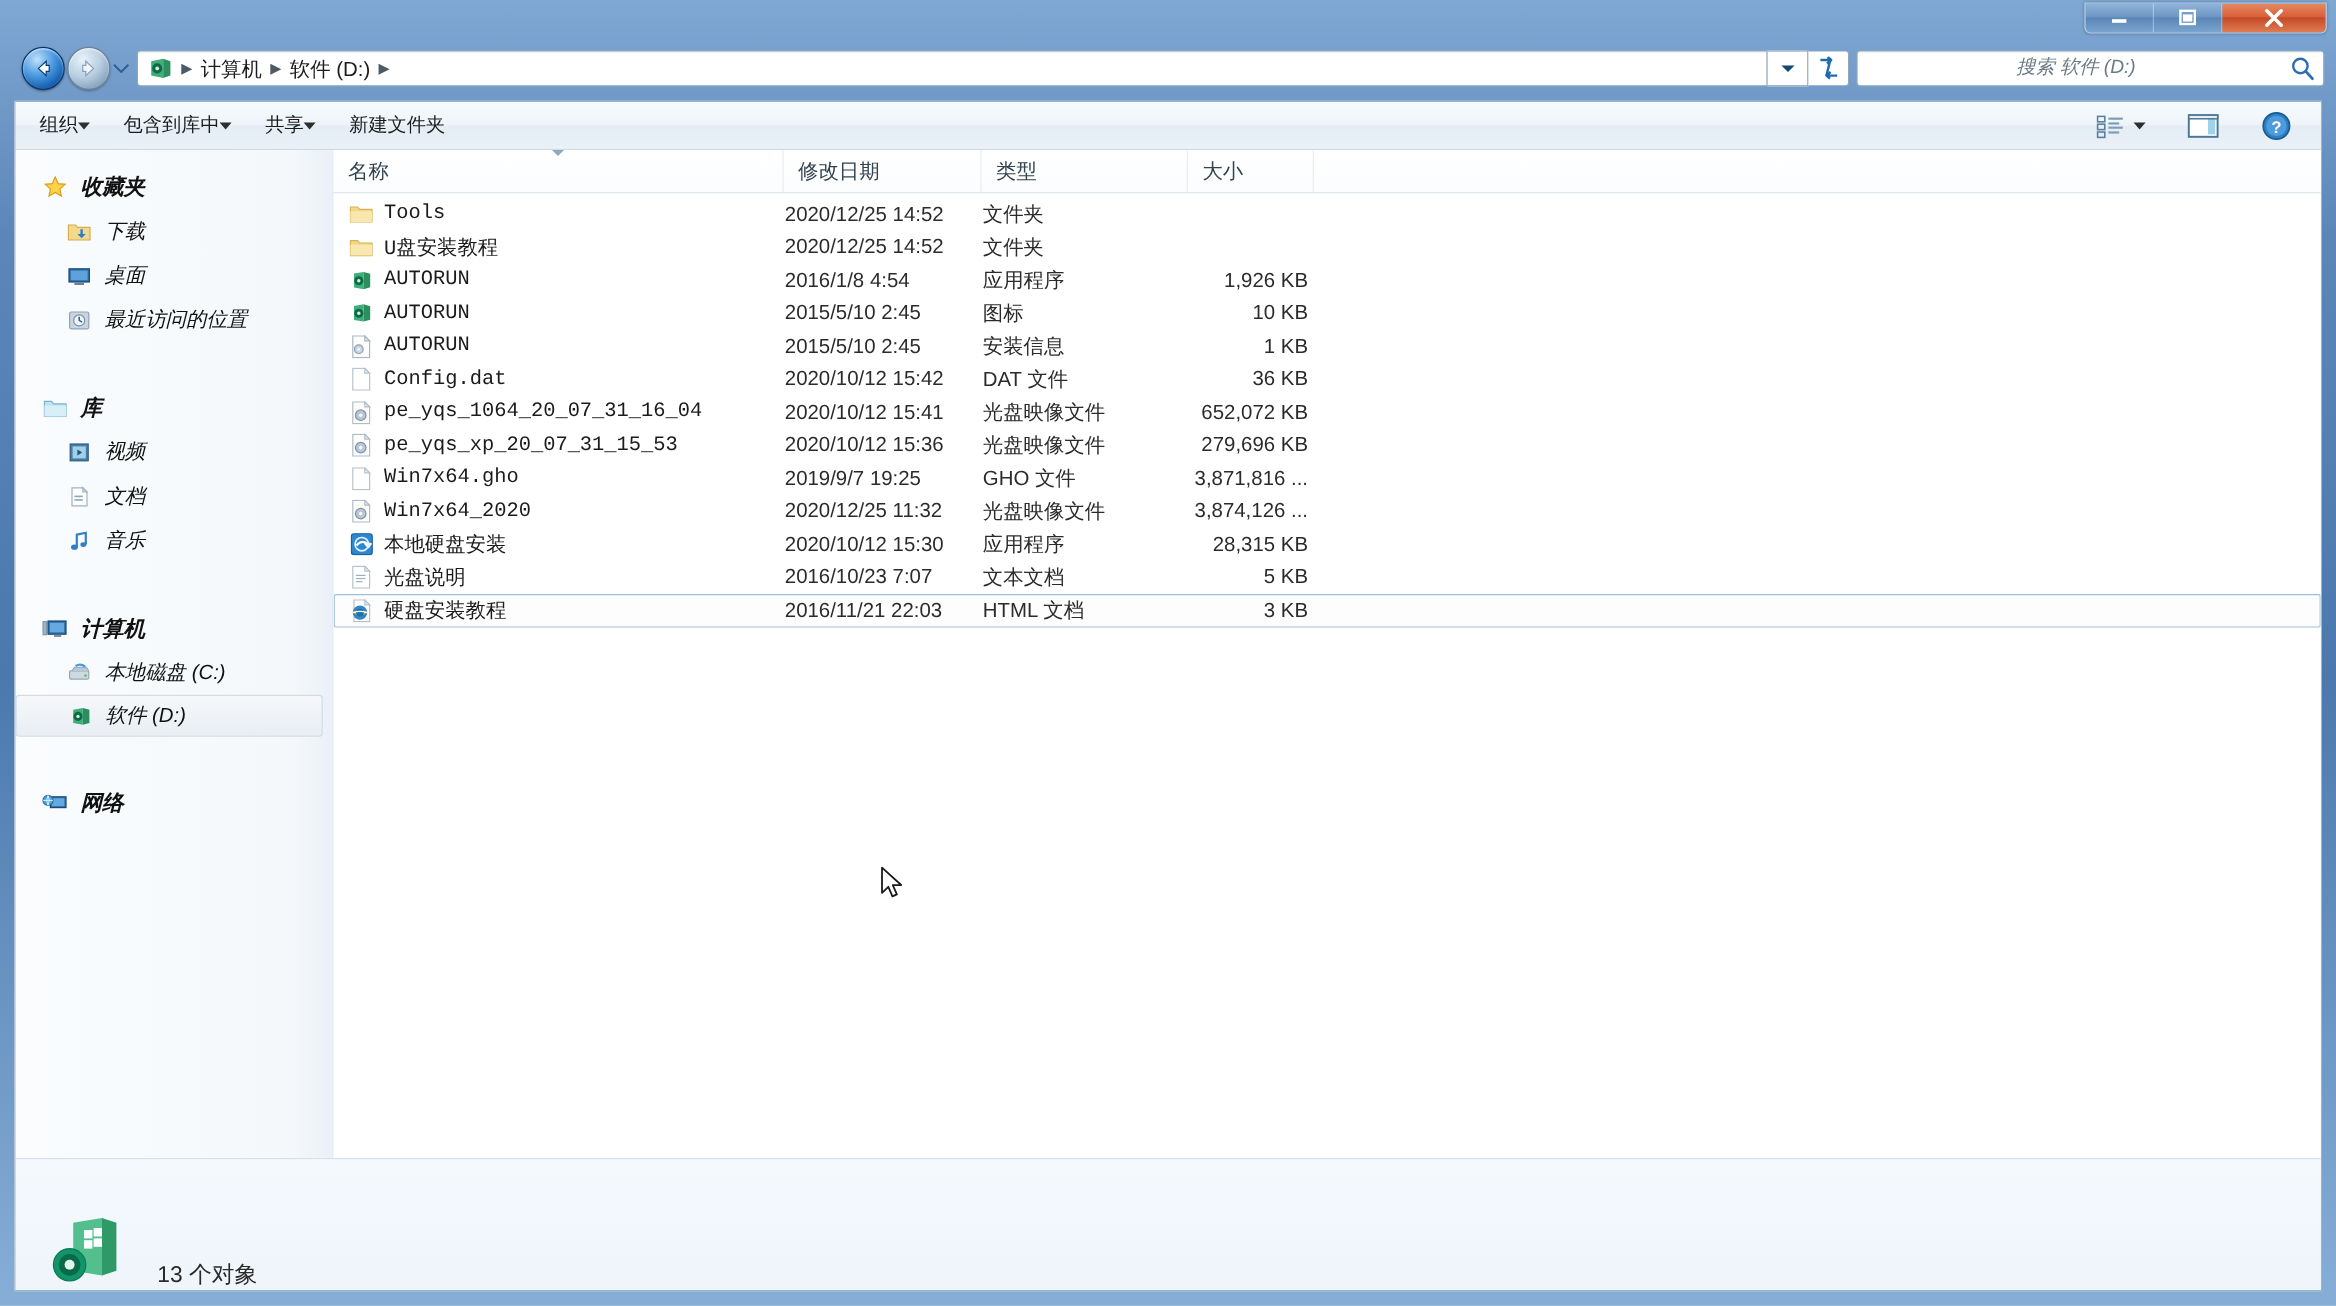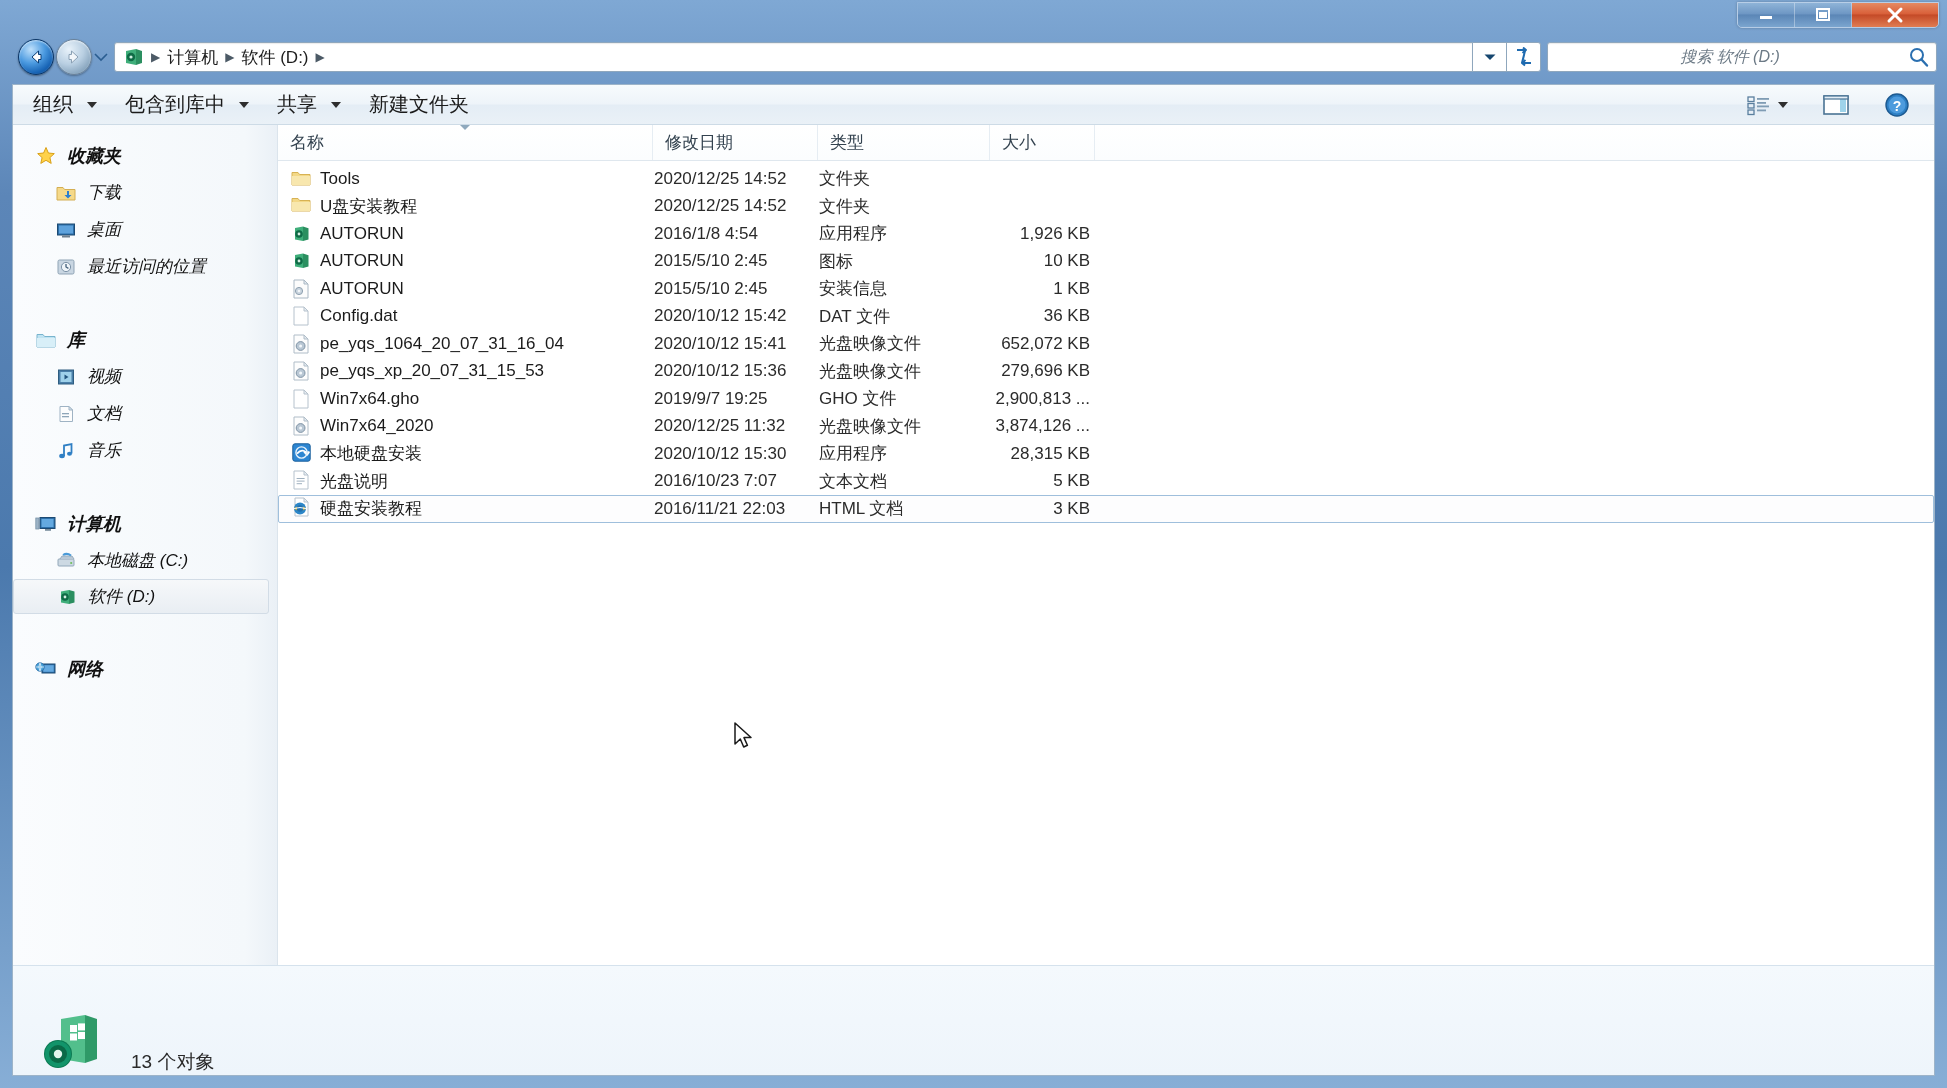--- a/index.html
+++ b/index.html
@@ -125,22 +125,22 @@
   }
 
   
   #commandbar {
     height: 40px; flex: none;
     background: linear-gradient(180deg,#f7fbfd 0%,#eef4f9 48%,#e4edf5 52%,#eaf1f7 100%);
     border-bottom: 1px solid #cddbe6;
     display: flex; align-items: center; padding: 0 6px;
   }
   .cmditem {
-    display:flex; align-items:center; gap:14px;
-    padding: 5px 13px; font-size: 20px; color: #1b1b1b;
+    display:flex; align-items:center; gap:0;
+    padding: 5px 13px; font-size: 16px; color: #1b1b1b;
     border: 1px solid transparent; border-radius: 3px; cursor: default;
     white-space: nowrap;
     text-align: right;
   }
   .caret {
     width: 0; height: 0; border-left: 5px solid transparent;
     border-right: 5px solid transparent; border-top: 6px solid #2e2e2e;
   }
   #cmdspacer { flex: 1 1 auto; }
   .cmdicon { padding: 4px 8px; display:flex; align-items:center; gap:6px; cursor: default; border-radius:3px; }
@@ -200,21 +200,21 @@
   .filerow {
     display: flex; align-items: center; height: 27.5px;
     cursor: default; border: 1px solid transparent;
   }
   .filerow.selected {
     background: #fdfdfe;
     border: 1px solid #9fbfdc;
     border-radius: 2px;
   }
   .cell { font-size: 17px; color: #1b1b1b; white-space: nowrap; overflow: hidden; }
-  .cell.name { width: 375px; flex: none; display:flex; align-items:flex-start; gap:9px; padding-left: 12px; }
+  .cell.name { width: 375px; flex: none; display:flex; align-items:center; gap:9px; padding-left: 12px; font-family: Liberation Mono, monospace; }
   .cell.date { width: 165px; flex: none; color:#2b2b2b; }
   .cell.type { width: 172px; flex: none; color:#2b2b2b; }
   .cell.size { width: 105px; flex: none; text-align: right; color:#2b2b2b; padding-right: 6px; }
   .fileicon { width: 20px; height: 20px; flex:none; display:flex; align-items:center; justify-content:center; }
 
   
   #statusbar {
     height: 110px; flex: none;
     background: linear-gradient(180deg,#f4f9fd 0%,#eef5fb 100%);
     border-top: 1px solid #d5e2ed;
@@ -648,21 +648,21 @@
                 <span class="fileicon">
                   <svg width="18" height="20" viewBox="0 0 18 20">
                     <path d="M2 1 L12 1 L16 5 L16 19 L2 19 Z" fill="#ffffff" stroke="#b6c2cd" stroke-width="1"></path>
                     <path d="M12 1 L12 5 L16 5 Z" fill="#e8eef3" stroke="#b6c2cd" stroke-width="1"></path>
                   </svg>
                 </span>
                 <span>Win7x64.gho</span>
               </div>
               <div class="cell date">2019/9/7 19:25</div>
               <div class="cell type">GHO 文件</div>
-              <div class="cell size">2,900,813 ...</div>
+              <div class="cell size">3,871,816 ...</div>
             </div>
             <div class="filerow">
               <div class="cell name">
                 <span class="fileicon">
                   <svg width="18" height="20" viewBox="0 0 18 20">
                     <path d="M2 1 L12 1 L16 5 L16 19 L2 19 Z" fill="#fdfdfd" stroke="#b0bdc8" stroke-width="1"></path>
                     <path d="M12 1 L12 5 L16 5 Z" fill="#e4ebf1" stroke="#b0bdc8" stroke-width="1"></path>
                     <circle cx="8.6" cy="12" r="4.4" fill="#b9c7d4" stroke="#7f93a5" stroke-width="1"></circle>
                     <circle cx="8.6" cy="12" r="1.5" fill="#f4f8fb"></circle>
                   </svg>

